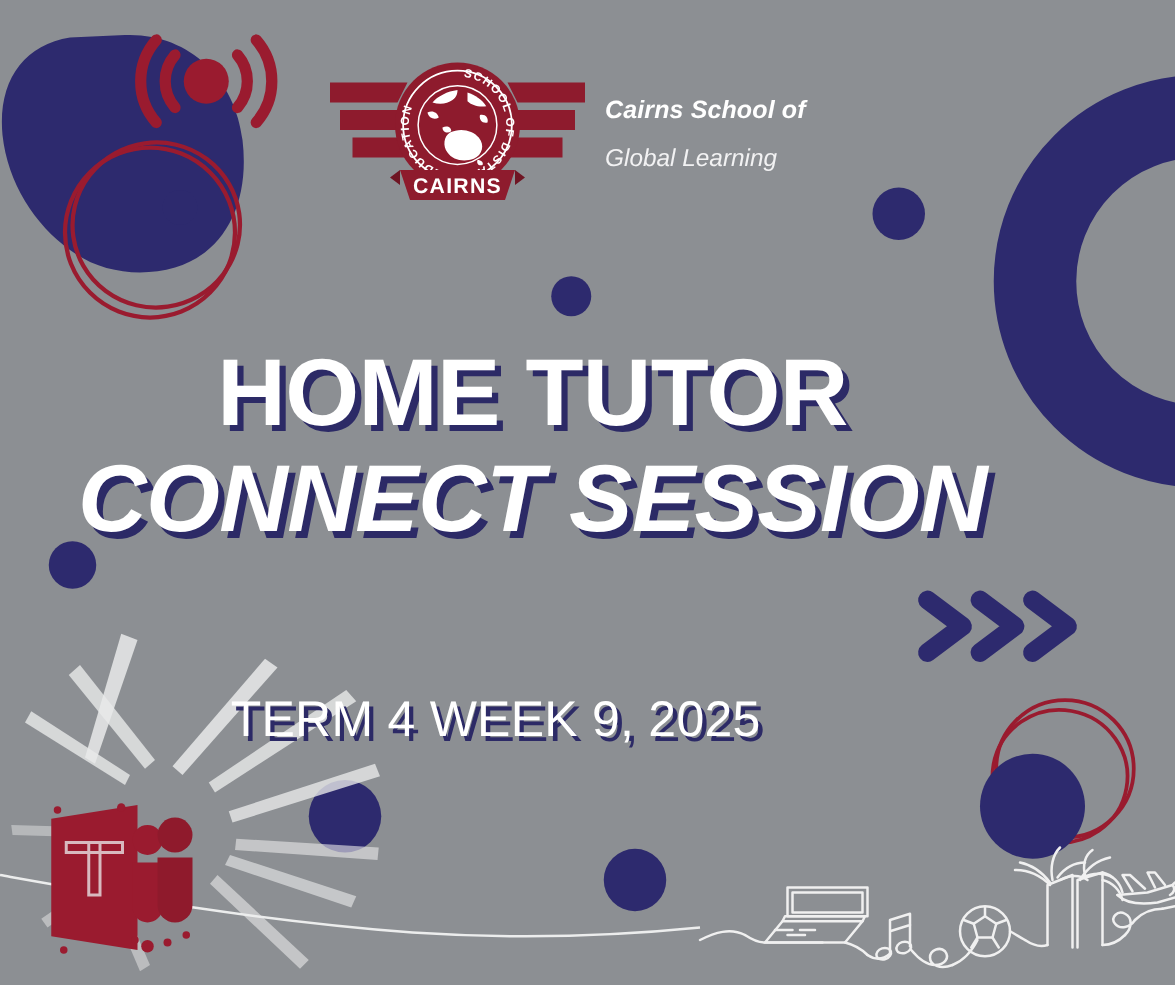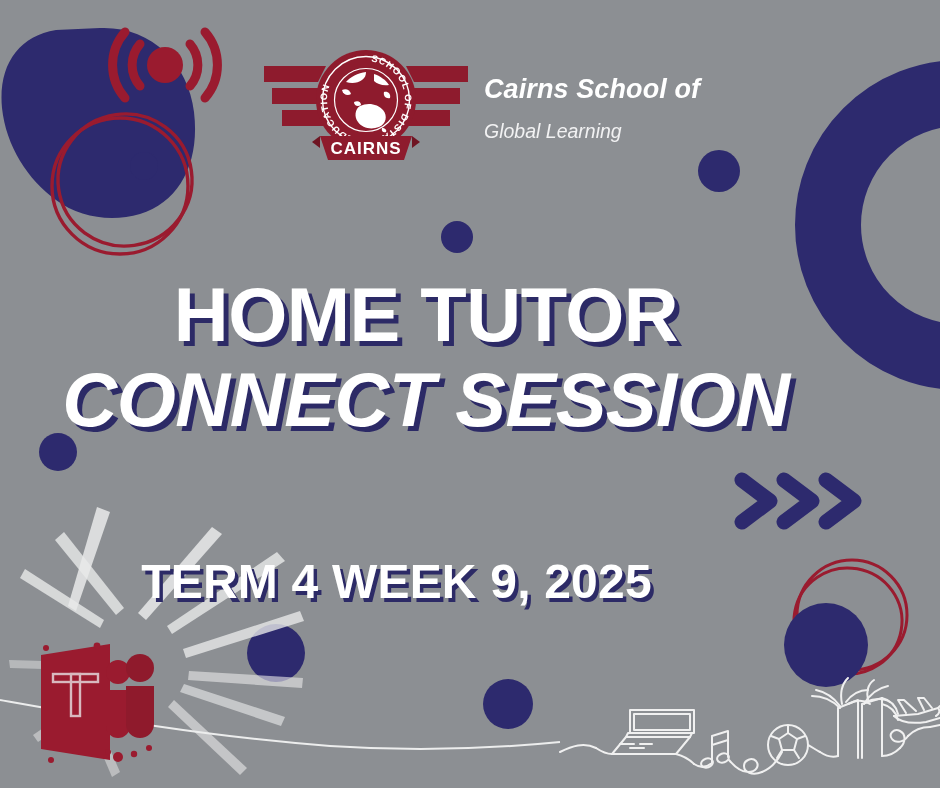--- a/index.html
+++ b/index.html
@@ -20,21 +20,21 @@
   #brand{
     position:absolute;left:262px;top:44px;
     display:flex;align-items:center;gap:14px;
   }
   #crest{width:208px;height:124px;flex:0 0 auto;}
   #brandtext{
     display:flex;flex-direction:column;justify-content:center;
     color:#ffffff;line-height:1.14;padding-top:4px;
   }
   .bt1,.bt2{
-    font-size:27px;font-weight:bold;font-style:italic;
+    font-size:20px;font-weight:bold;font-style:italic;
     letter-spacing:.1px;white-space:nowrap;
   }
   .bt3{
     font-size:19.5px;font-style:italic;font-weight:400;
     color:#f2f2f3;white-space:nowrap;margin-top:16px;
   }
 
   
   #headline{
     position:absolute;left:0;top:272px;width:852px;
@@ -44,21 +44,21 @@
     letter-spacing:-0.5px;
     line-height:1.12;
     text-shadow:5px 5px 0 #2c2a66;
   }
   #headline .l2{letter-spacing:-0.5px;font-style:italic;}
 
   #subhead{
     position:absolute;left:0;top:554px;width:793px;
     text-align:center;
     color:#ffffff;
-    font-size:48px;font-weight:bold;
+    font-size:40px;font-weight:normal;
     letter-spacing:.2px;
     text-shadow:3.5px 3.5px 0 #2c2a66;
   }
 </style>
 </head>
 <body>
 
 <div id="poster" style="width: 940px; height: 788px; background: rgb(140, 143, 147);">
 
   <svg class="layer svglayer" width="940" height="788" viewBox="0 0 940 788">

